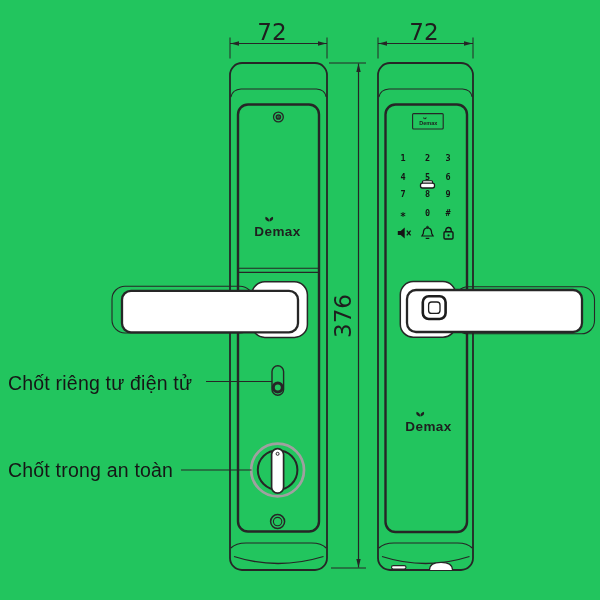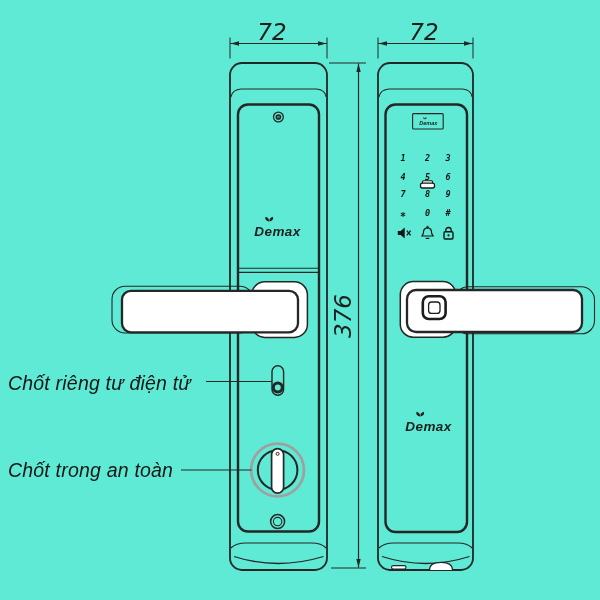--- a/index.html
+++ b/index.html
@@ -1,17 +1,17 @@
 <!DOCTYPE html>
 <html><head>
 <meta charset="utf-8">
 <style>
   html,body{margin:0;padding:0;background:#ffffff;}
-  .stage{position:relative;width:600px;height:600px;background:#5eead4;overflow:hidden;
-         font-family:"Liberation Sans",sans-serif;font-style:italic;}
+  .stage{position:relative;width:600px;height:600px;background:#22c55e;overflow:hidden;
+         font-family:"Liberation Sans",sans-serif;}
   svg{display:block;}
   .ln{stroke:#262626;fill:none;}
   .dim-text{font-family:"DejaVu Sans",sans-serif;font-size:23px;fill:#1e1e1e;}
   .callout-text{font-family:"Liberation Sans",sans-serif;font-size:19.5px;fill:#161616;letter-spacing:.2px;}
   .brand-text{font-family:"Liberation Sans",sans-serif;font-size:13.5px;font-weight:bold;fill:#1f1f1f;letter-spacing:.4px;}
   .brand-text-tiny{font-family:"Liberation Sans",sans-serif;font-size:5.5px;font-weight:bold;fill:#1f1f1f;}
   .key-text{font-family:"DejaVu Sans Mono",monospace;font-size:8.5px;font-weight:bold;fill:#141414;}
   .key-text-star{font-family:"DejaVu Sans Mono",monospace;font-size:10px;font-weight:bold;fill:#141414;}
   .arrow{fill:#262626;stroke:none;}
 </style>

